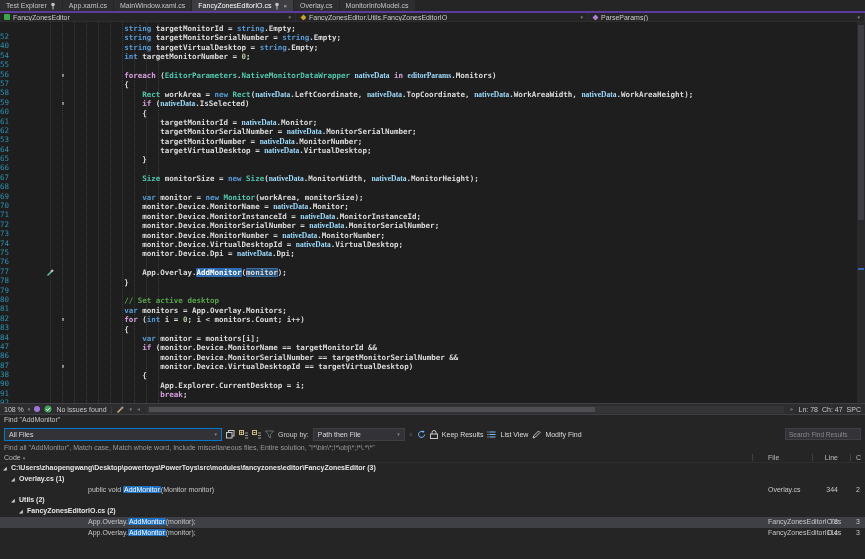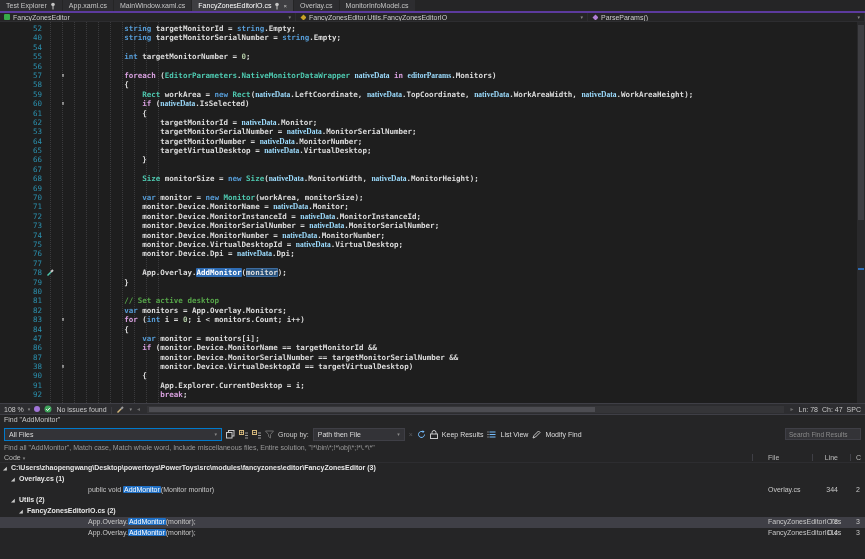--- a/index.html
+++ b/index.html
@@ -19,21 +19,21 @@
   .nav-combo .caret{margin-left:auto;font-size:5px;color:#8a8a8a;}
   .nc1{width:296px;}.nc2{width:292px;}.nc3{flex:1;}
   .diamond{width:6px;height:6px;display:inline-block;flex:none;}
 
   
   .editor{position:absolute;top:22px;left:0;right:0;height:381px;background:#1e1e1e;overflow:hidden;}
   .guides{position:absolute;top:0;bottom:0;left:0;right:0;pointer-events:none;}
   .guide{position:absolute;top:0;bottom:0;border-left:1px dotted #3a3a3c;}
   #code-lines{position:absolute;top:2px;left:0;right:8px;}
   .code-line{display:flex;height:9.4px;line-height:9.4px;font-family:"DejaVu Sans Mono",monospace;font-size:7.5px;font-weight:600;white-space:pre;}
-  .ln{width:44px;flex:none;text-align:right;padding-right:2px;color:#2b91af;font-weight:400;}
+  .ln{width:44px;flex:none;text-align:left;padding-right:2px;color:#2b91af;font-weight:400;margin-top:8px;}
   .icol{width:12px;flex:none;display:flex;align-items:center;justify-content:center;}
   .fcol{width:14px;flex:none;text-align:center;color:#b8b8b8;font-size:5px;line-height:9.4px;}
   .ct{white-space:pre;}
   .tk-k{color:#569cd6;text-align:center;} .tk-c{color:#d8a0df;} .tk-t{color:#4ec9b0;} .tk-v{color:#9cdcfe;font-family:Liberation Serif, serif;}
   .tk-n{color:#b5cea8;} .tk-m{color:#57a64a;} .tk-p{color:#dcdcdc;}
   .tk-M{background:#2e6cb4;color:#ffffff;border-radius:1px;}
   .tk-R{background:#264f78;box-shadow:0 0 0 1px #3e6c9e inset;border-radius:1px;}
   .vscroll{position:absolute;top:0;right:0;width:8px;height:100%;background:#29292b;}
   .vthumb{position:absolute;top:3px;left:1px;width:6px;height:195px;background:#3e3e42;}
   .vmark{position:absolute;left:1px;width:6px;height:2px;background:#2e6cb4;}
@@ -147,21 +147,21 @@
         <div class="guide" style="left: 98px;"></div>
         <div class="guide" style="left: 110px;"></div>
         <div class="guide" style="left: 122px;"></div>
         <div class="guide" style="left: 134px;"></div>
         <div class="guide" style="left: 146px;"></div>
         <div class="guide" style="left: 158px;"></div>
       </div>
     <div id="code-lines">
         <div class="code-line"><span class="ln">52</span><span class="icol"></span><span class="fcol"></span><span class="ct"><span class="tk-p">            </span><span class="tk-k">string</span><span class="tk-p"> targetMonitorId = </span><span class="tk-k">string</span><span class="tk-p">.Empty;</span></span></div>
         <div class="code-line"><span class="ln">40</span><span class="icol"></span><span class="fcol"></span><span class="ct"><span class="tk-p">            </span><span class="tk-k">string</span><span class="tk-p"> targetMonitorSerialNumber = </span><span class="tk-k">string</span><span class="tk-p">.Empty;</span></span></div>
-        <div class="code-line"><span class="ln">54</span><span class="icol"></span><span class="fcol"></span></div>
+        <div class="code-line"><span class="ln">54</span><span class="icol"></span><span class="fcol"></span><span class="ct"><span class="tk-p">            </span><span class="tk-k">string</span><span class="tk-p"> targetVirtualDesktop = </span><span class="tk-k">string</span><span class="tk-p">.Empty;</span></span></div>
         <div class="code-line"><span class="ln">55</span><span class="icol"></span><span class="fcol"></span><span class="ct"><span class="tk-p">            </span><span class="tk-k">int</span><span class="tk-p"> targetMonitorNumber = </span><span class="tk-n">0</span><span class="tk-p">;</span></span></div>
         <div class="code-line"><span class="ln">56</span><span class="icol"></span><span class="fcol"></span><span class="ct"></span></div>
         <div class="code-line"><span class="ln">57</span><span class="icol"></span><span class="fcol">∨</span><span class="ct"><span class="tk-p">            </span><span class="tk-c">foreach</span><span class="tk-p"> (</span><span class="tk-t">EditorParameters</span><span class="tk-p">.</span><span class="tk-t">NativeMonitorDataWrapper</span><span class="tk-p"> </span><span class="tk-v">nativeData</span><span class="tk-p"> </span><span class="tk-c">in</span><span class="tk-p"> </span><span class="tk-v">editorParams</span><span class="tk-p">.Monitors)</span></span></div>
         <div class="code-line"><span class="ln">58</span><span class="icol"></span><span class="fcol"></span><span class="ct"><span class="tk-p">            {</span></span></div>
         <div class="code-line"><span class="ln">59</span><span class="icol"></span><span class="fcol"></span><span class="ct"><span class="tk-p">                </span><span class="tk-t">Rect</span><span class="tk-p"> workArea = </span><span class="tk-k">new</span><span class="tk-p"> </span><span class="tk-t">Rect</span><span class="tk-p">(</span><span class="tk-v">nativeData</span><span class="tk-p">.LeftCoordinate, </span><span class="tk-v">nativeData</span><span class="tk-p">.TopCoordinate, </span><span class="tk-v">nativeData</span><span class="tk-p">.WorkAreaWidth, </span><span class="tk-v">nativeData</span><span class="tk-p">.WorkAreaHeight);</span></span></div>
         <div class="code-line"><span class="ln">60</span><span class="icol"></span><span class="fcol">∨</span><span class="ct"><span class="tk-p">                </span><span class="tk-c">if</span><span class="tk-p"> (</span><span class="tk-v">nativeData</span><span class="tk-p">.IsSelected)</span></span></div>
         <div class="code-line"><span class="ln">61</span><span class="icol"></span><span class="fcol"></span><span class="ct"><span class="tk-p">                {</span></span></div>
         <div class="code-line"><span class="ln">62</span><span class="icol"></span><span class="fcol"></span><span class="ct"><span class="tk-p">                    targetMonitorId = </span><span class="tk-v">nativeData</span><span class="tk-p">.Monitor;</span></span></div>
         <div class="code-line"><span class="ln">53</span><span class="icol"></span><span class="fcol"></span><span class="ct"><span class="tk-p">                    targetMonitorSerialNumber = </span><span class="tk-v">nativeData</span><span class="tk-p">.MonitorSerialNumber;</span></span></div>
         <div class="code-line"><span class="ln">64</span><span class="icol"></span><span class="fcol"></span><span class="ct"><span class="tk-p">                    targetMonitorNumber = </span><span class="tk-v">nativeData</span><span class="tk-p">.MonitorNumber;</span></span></div>

